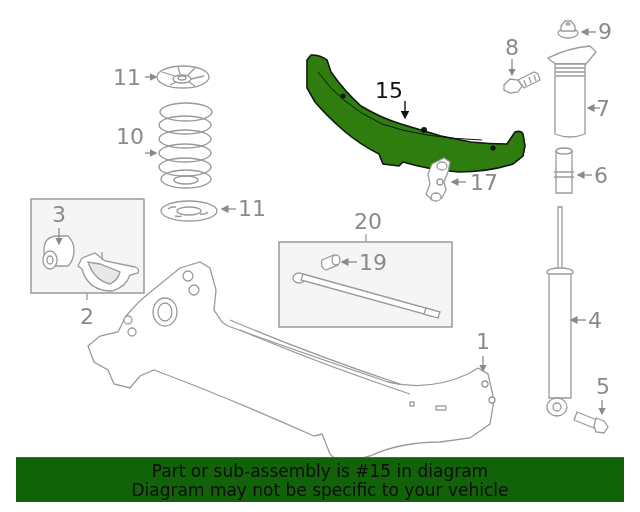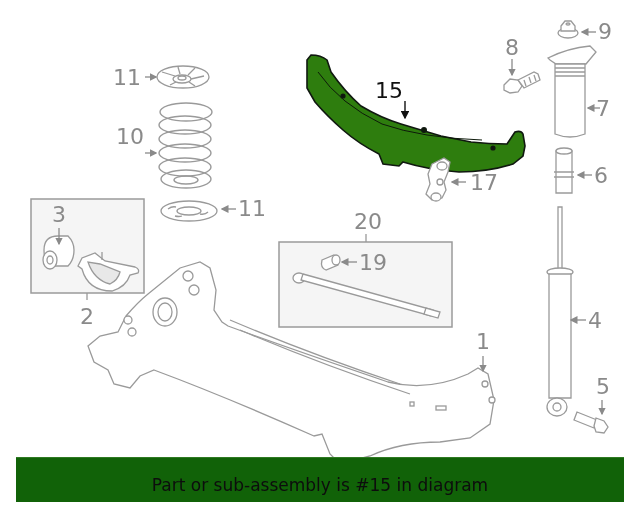--- a/index.html
+++ b/index.html
@@ -1,20 +1,20 @@
 <!DOCTYPE html>
 <html><head>
 <meta charset="utf-8">
 <style>
   html, body { margin:0; padding:0; background:#ffffff; }
   body { width:640px; height:512px; position:relative; overflow:hidden; font-family:"DejaVu Sans", sans-serif; }
   #diagram { position:absolute; left:0; top:0; width:640px; height:512px; }
   .callout { position:absolute; font-family:"DejaVu Sans", sans-serif; font-size:22px; color:#8a8a8a; line-height:1; white-space:nowrap; }
   .callout.hl { color:#111111; }
-  #banner { position:absolute; left:16px; top:457px; width:608px; height:45px; background:#116208; border-top:1px solid #2f7a22; color:#0d0d0d; text-align:center; font-size:17px; line-height:19px; padding-top:18px; box-sizing:border-box; }
+  #banner { position:absolute; left:16px; top:457px; width:608px; height:45px; background:#116208; border-top:1px solid #2f7a22; color:#0d0d0d; text-align:center; font-size:17px; line-height:19px; padding-top:4px; box-sizing:border-box; }
   #banner div { white-space:nowrap; }
 </style>
 </head>
 <body>
 
 <div id="diagram">
   <svg width="640" height="512" viewBox="0 0 640 512" xmlns="http://www.w3.org/2000/svg">
     <defs>
       <marker id="ah" markerWidth="6" markerHeight="6" refX="5" refY="3" orient="auto">
         <path d="M0,0 L6,3 L0,6 Z" fill="#8a8a8a"></path>
@@ -173,13 +173,14 @@
   <span class="callout" style="left:113px;top:67px;">11</span>
   <span class="callout" style="left:238px;top:198px;">11</span>
   <span class="callout" style="left:354px;top:211px;">20</span>
   <span class="callout" style="left:359px;top:252px;">19</span>
   <span class="callout" style="left:470px;top:172px;">17</span>
   <span class="callout hl" style="left:375px;top:80px;">15</span>
 </div>
 
 <div id="banner">
   <div>Part or sub-assembly is #15 in diagram</div>
+  <div>Diagram may not be specific to your vehicle</div>
 </div>
 
 </body></html>

